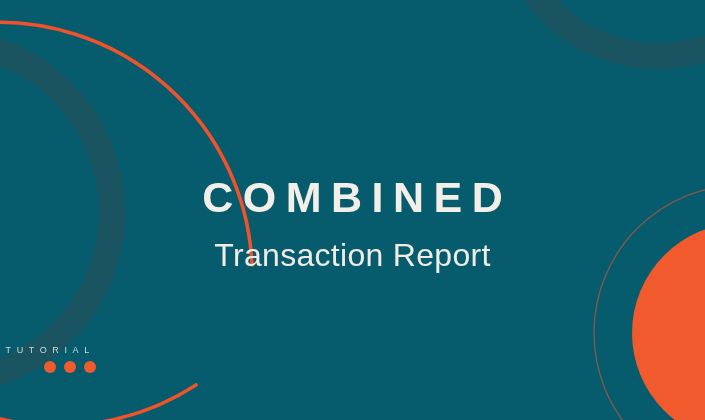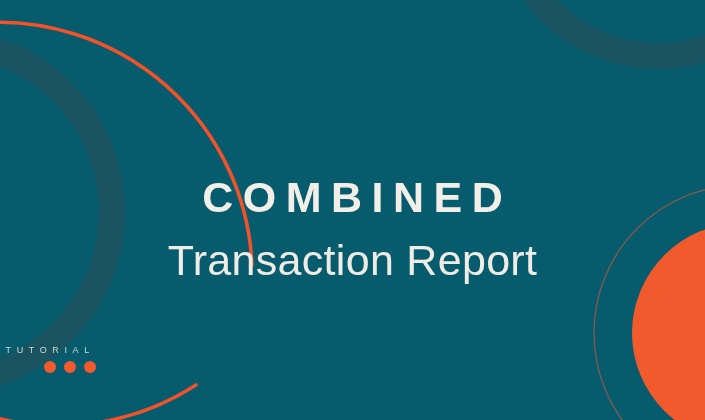--- a/index.html
+++ b/index.html
@@ -43,21 +43,21 @@
     line-height: 1.0;
     white-space: nowrap;
   }
   #subtitle {
     position: absolute;
     top: 239px;
     left: 0;
     width: 705px;
     text-align: center;
     color: #efece6;
-    font-size: 43px;
+    font-size: 32px;
     font-weight: 300;
     letter-spacing: 0.3px;
     line-height: 1.0;
     white-space: nowrap;
   }
   #eyebrow {
     position: absolute;
     top: 346px;
     left: 0;
     width: 705px;

